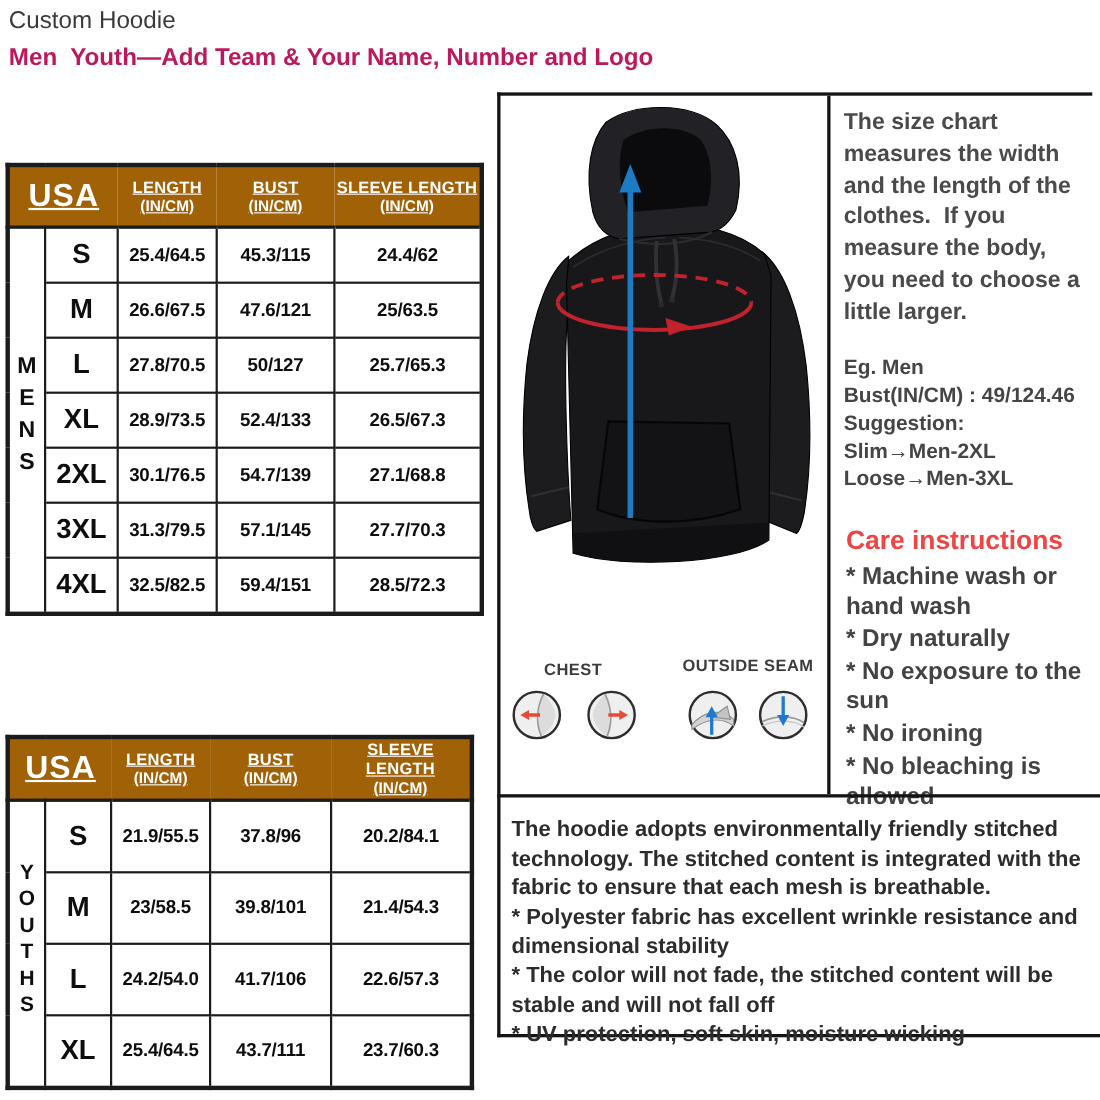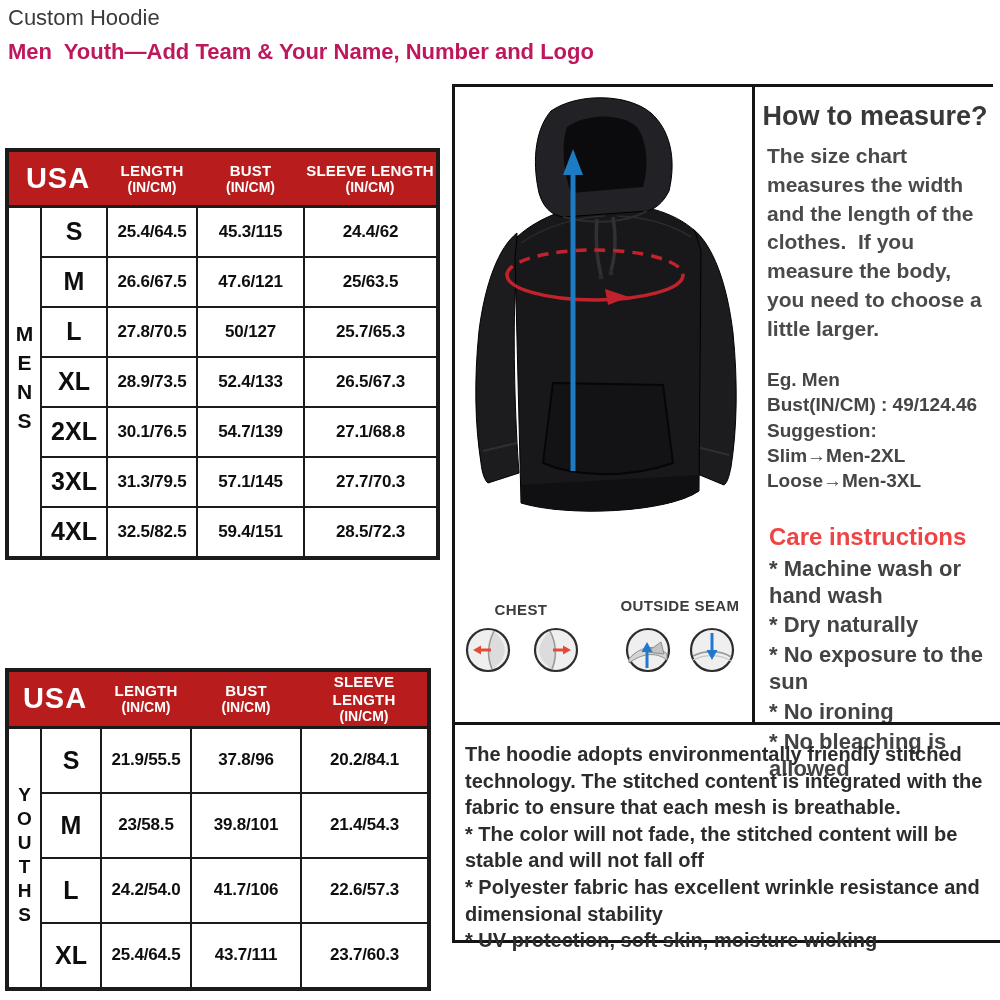--- a/index.html
+++ b/index.html
@@ -7,21 +7,21 @@
     position:relative; width:1000px; height:1000px; background:#ffffff;
     font-family:"Liberation Sans","DejaVu Sans",sans-serif; overflow:hidden;
   }
   .title    { position:absolute; left:8px;  top:5px;  font-size:22px; font-weight:normal; color:#3a3a3c; white-space:pre-wrap; }
   .subtitle { position:absolute; left:8px;  top:39px; font-size:22px; font-weight:bold; color:#be185d; white-space:pre-wrap; }
 
   
   .mens-wrap   { position:absolute; left:5px; top:148px; }
   .youths-wrap { position:absolute; left:5px; top:668px; }
   table.size-table { border-collapse:collapse; border:4px solid #1b1b1b; background:#fff; table-layout:fixed; }
-  .size-table th { background:#b91c1c; color:#fff; border:0; border-bottom:3px solid #1b1b1b; padding:0; vertical-align:middle; }
+  .size-table th { background:#a16207; color:#fff; border:0; border-bottom:3px solid #1b1b1b; padding:0; vertical-align:middle;text-decoration:underline; }
   .size-table td { border:2px solid #1b1b1b; background:#fff; text-align:center; vertical-align:middle; padding:0; color:#0e0e0e; font-weight:bold; }
   th.usa-th   { font-size:29px; font-weight:bold; letter-spacing:1px; }
   .col-name   { display:block; font-size:15px; font-weight:bold; letter-spacing:0.2px; line-height:1.15; }
   .col-unit   { display:block; font-size:14px; font-weight:bold; line-height:1.15; }
   td.size-cell { font-size:25px; }
   td.data-cell { font-size:17px; letter-spacing:-0.2px; }
   .vertical-label { writing-mode:vertical-rl; text-orientation:upright; display:inline-block; font-weight:bold; color:#0e0e0e; line-height:1; }
   .mens-wrap  .vertical-label { font-size:21px; letter-spacing:6px; }
   .youths-wrap .vertical-label { font-size:19px; letter-spacing:3px; }
   .mens-wrap   thead tr { height:56px; }
@@ -263,21 +263,20 @@
         <path d="M4,29 C16,23 32,23 42,30" fill="none" stroke="#9b9b9b" stroke-width="1.6"></path>
         <path d="M4,33 C16,27 32,27 42,34" fill="none" stroke="#c6c6c6" stroke-width="1.2"></path>
         <path d="M23,6 L23,24" stroke="#2079cd" stroke-width="3"></path>
         <polygon points="23,33 17.5,23 28.5,23" fill="#2079cd"></polygon>
       </svg>
     </div>
 
     <div class="vdivider"></div>
 
     <div class="right-panel">
-      <div class="howto-heading">How to measure?</div>
       <div class="howto-body">The size chart measures the width and the length of the clothes.  If you measure the body, you need to choose a little larger.</div>
       <div class="eg-block">
         <div>Eg. Men</div>
         <div>Bust(IN/CM) : 49/124.46</div>
         <div>Suggestion:</div>
         <div>Slim→Men-2XL</div>
         <div>Loose→Men-3XL</div>
       </div>
       <div class="care-heading">Care instructions</div>
       <div class="care-list">
@@ -285,18 +284,18 @@
         <div>* Dry naturally</div>
         <div>* No exposure to the sun</div>
         <div>* No ironing</div>
         <div>* No bleaching is allowed</div>
       </div>
     </div>
   </div>
 
   <div class="desc-box">
     <p>The hoodie adopts environmentally friendly stitched technology. The stitched content is integrated with the fabric to ensure that each mesh is breathable.</p>
+    <p>* Polyester fabric has excellent wrinkle resistance and dimensional stability</p>
     <p>* The color will not fade, the stitched content will be stable and will not fall off</p>
-    <p>* Polyester fabric has excellent wrinkle resistance and dimensional stability</p>
     <p>* UV protection, soft skin, moisture wicking</p>
   </div>
 
 </div>
 
 </body></html>

